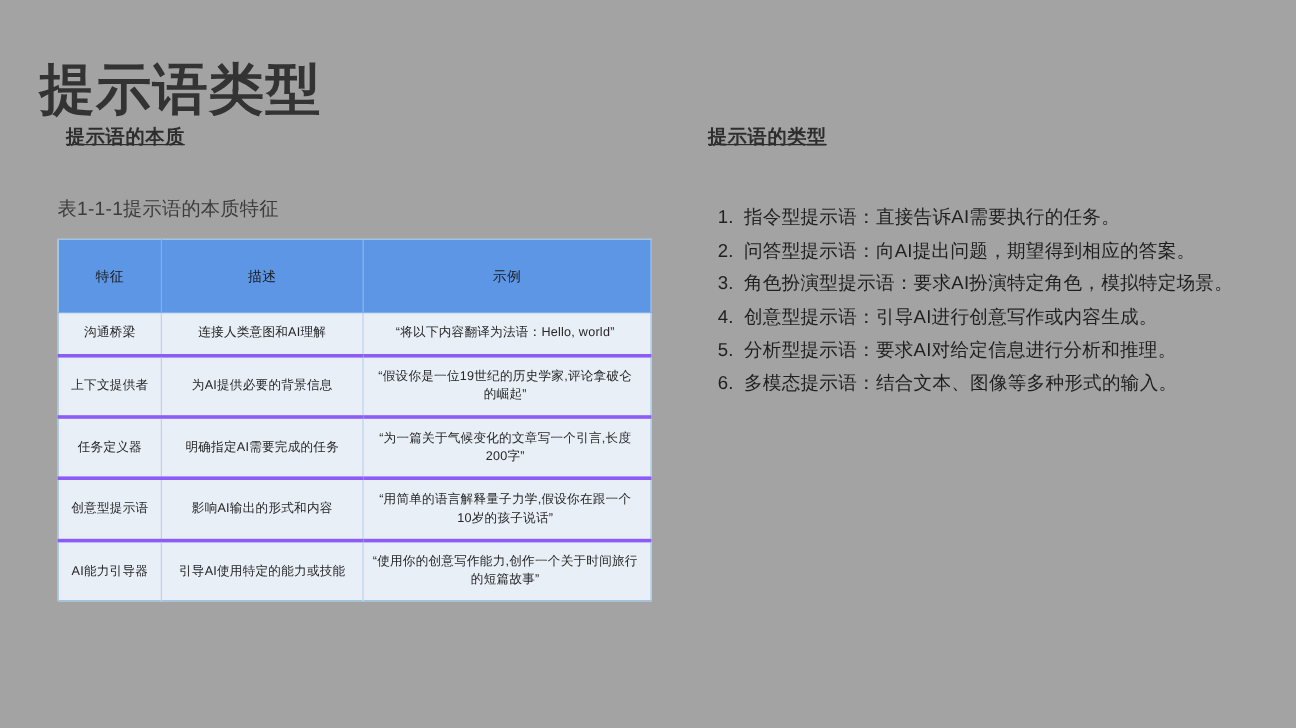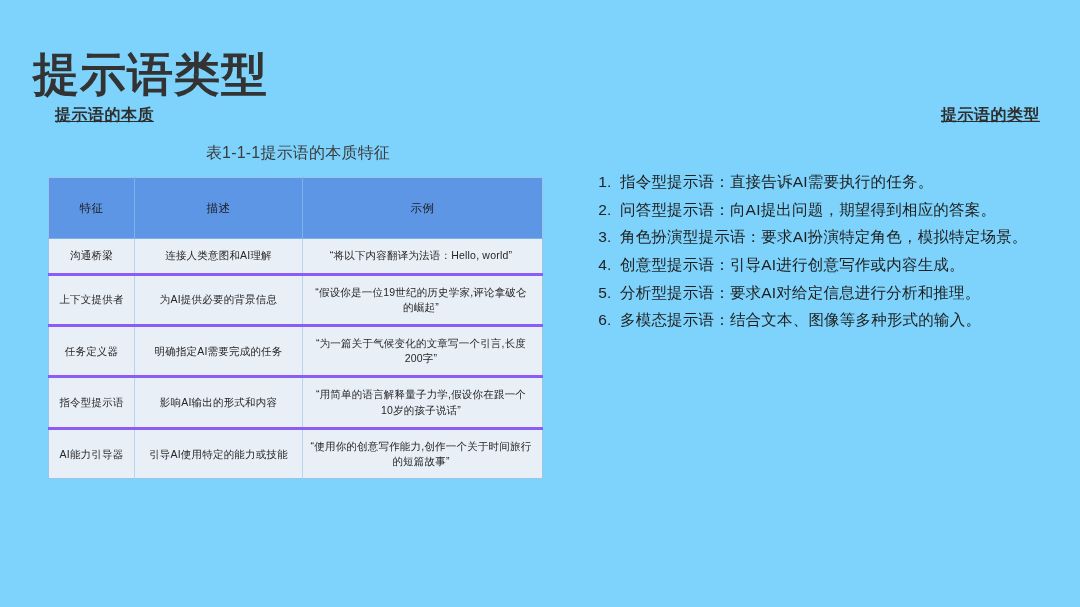--- a/index.html
+++ b/index.html
@@ -14,21 +14,21 @@
     position: relative;
     overflow: hidden;
     font-family: "Liberation Sans", "DejaVu Sans", sans-serif;
     color: #3a3a3a;
     -webkit-font-smoothing: antialiased;
   }
 
   .slide {
     position: absolute;
     inset: 0;
-    background: #7dd3fc;
+    background: #a3a3a3;
   }
 
   
   .slide-title {
     position: absolute;
     left: 33px;
     top: 17px;
     font-size: 46px;
     font-weight: 700;
     letter-spacing: 1px;
@@ -62,28 +62,28 @@
   .section-heading {
     font-size: 16px;
     font-weight: 700;
     color: #2e2e2e;
     letter-spacing: .5px;
     margin: 0 0 0 0;
     line-height: 1.2;
     text-decoration: underline;
   }
   .col-left .section-heading { padding-left: 7px; }
-  .col-right .section-heading { padding-left: 2px; text-align: right; }
+  .col-right .section-heading { padding-left: 2px; }
 
   
   .table-caption {
-    text-align: center;
+    text-align: left;
     font-size: 16px;
     color: #3c3c3c;
-    margin-top: 19px;
+    margin-top: 41px;
     letter-spacing: .2px;
     line-height: 1.2;
   }
 
   table.feature-table {
     margin-top: 15px;
     border-collapse: collapse;
     table-layout: fixed;
     width: 494px;
     border: 1px solid #9cc3e8;
@@ -180,21 +180,21 @@
             <td class="col-feature">上下文提供者</td>
             <td class="col-description">为AI提供必要的背景信息</td>
             <td class="col-example">“假设你是一位19世纪的历史学家,评论拿破仑的崛起”</td>
           </tr>
           <tr>
             <td class="col-feature">任务定义器</td>
             <td class="col-description">明确指定AI需要完成的任务</td>
             <td class="col-example">“为一篇关于气候变化的文章写一个引言,长度200字”</td>
           </tr>
           <tr>
-            <td class="col-feature">指令型提示语</td>
+            <td class="col-feature">创意型提示语</td>
             <td class="col-description">影响AI输出的形式和内容</td>
             <td class="col-example">“用简单的语言解释量子力学,假设你在跟一个10岁的孩子说话”</td>
           </tr>
           <tr>
             <td class="col-feature">AI能力引导器</td>
             <td class="col-description">引导AI使用特定的能力或技能</td>
             <td class="col-example">“使用你的创意写作能力,创作一个关于时间旅行的短篇故事”</td>
           </tr>
         </tbody>
       </table>

